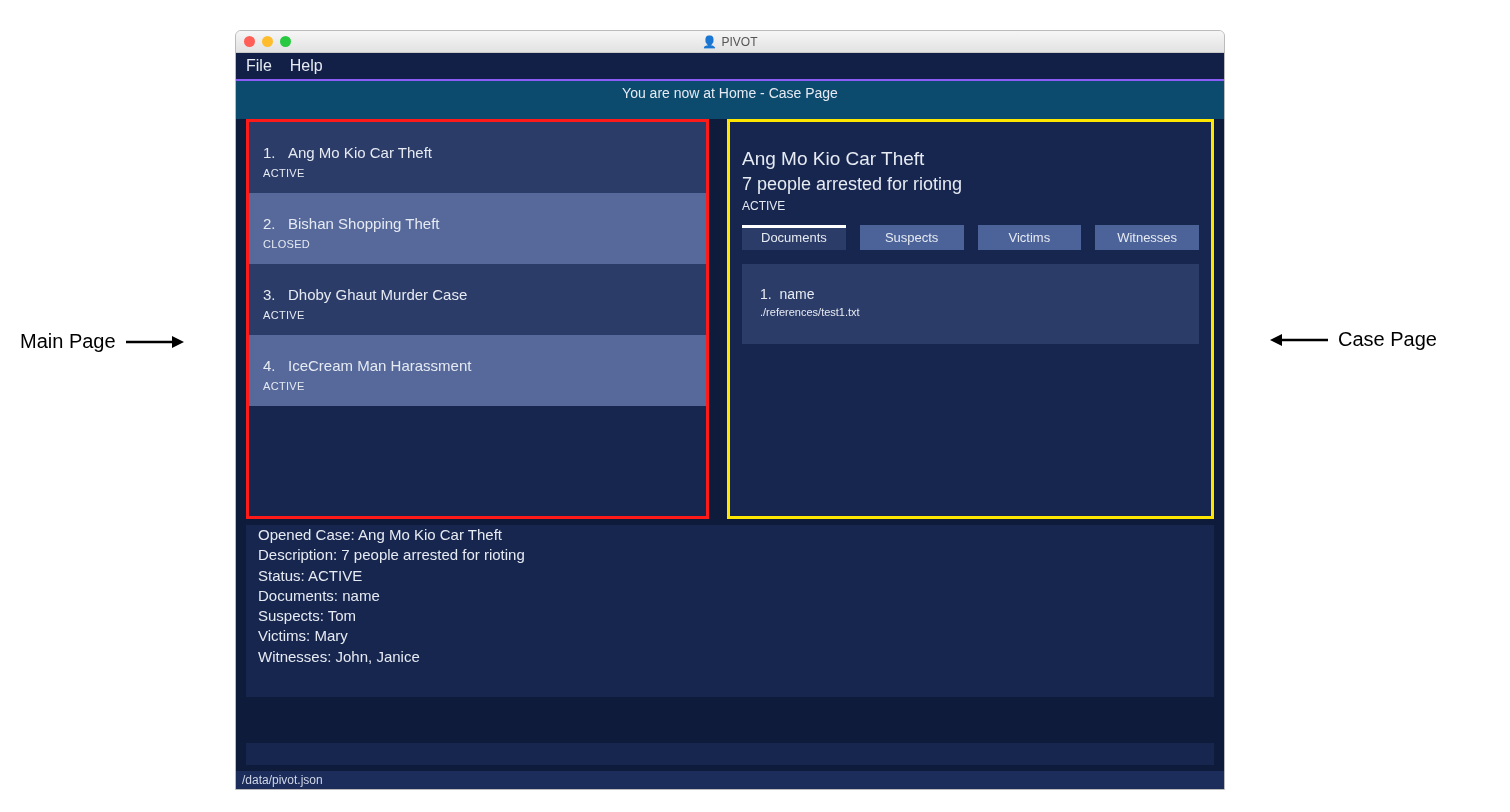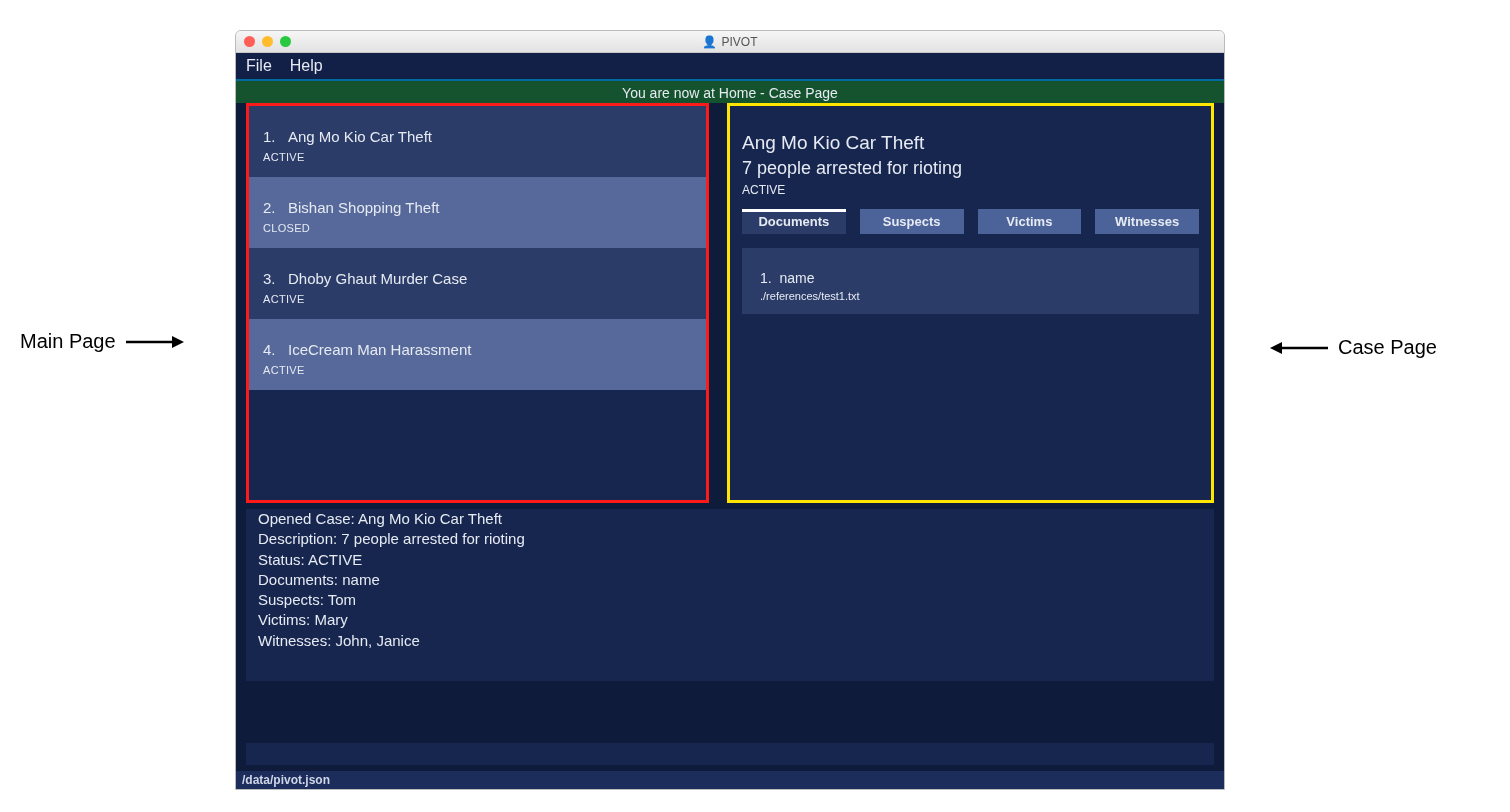--- a/index.html
+++ b/index.html
@@ -43,29 +43,29 @@
     display: flex;
     flex-direction: column;
     color: #e6eaf2;
   }
   .menubar {
     background: #122048;
     padding: 4px 10px;
     font-size: 16px;
     display: flex;
     gap: 18px;
-    border-bottom: 2px solid #0369a1;
+    border-bottom: 2px solid #8b5cf6;
     text-align: right;
   }
   .menubar span { cursor: default; }
   .breadcrumb {
     text-align: center;
     font-size: 14px;
-    padding: 4px 0 2px;
-    background: #14532d;
+    padding: 4px 0 18px;
+    background: #0c4a6e;
   }
   .main-row {
     display: flex;
     gap: 18px;
     padding: 0 10px;
     height: 400px;
   }
   .panel {
     flex: 1;
     background: #17264f;
@@ -81,35 +81,35 @@
     color: #e6eaf2;
   }
   .case-item.dark { background:#2c3c68; }
   .case-item.light { background:#56699a; }
   .case-title { font-size: 15px; margin-bottom: 6px; }
   .case-status { font-size: 11px; letter-spacing: .3px; }
   .list-footer { height: 14px; background:#17264f; }
   .right .hdr-title { font-size: 19px; margin-bottom: 4px; }
   .right .hdr-desc { font-size: 18px; margin-bottom: 4px; }
   .right .hdr-status { font-size: 12px; margin-bottom: 12px; }
-  .tabs { display:flex; gap:14px;font-weight:bold; }
+  .tabs { display:flex; gap:14px; }
   .tab {
     flex:1;
     background:#4c6399;
     text-align:center;
     font-size:13px;
     padding:5px 0;
     cursor:default;
   }
   .tab.active { background:#2c3c68; border-top:3px solid #fff; padding-top:2px; }
   .doc-area {
     background:#2c3c68;
     margin-top:14px;
     padding:22px 18px 14px;
-    height:66px;
+    height:80px;
   }
   .doc-name { font-size:14px; margin-bottom:4px; }
   .doc-path { font-size:11px; }
   .details {
     margin: 6px 10px 0;
     background:#17264f;
     padding:0 12px 30px;
     font-size:15px;
     line-height:1.35;
   }
@@ -117,34 +117,33 @@
   .cmdbar {
     height:22px;
     background:#17264f;
     margin: 6px 10px;
   }
   .statusbar {
     background:#1c2d5c;
     font-size:12px;
     padding:2px 6px;
     color:#cfd6e6;
-    font-weight:bold;
   }
   
   .annot {
     position:absolute;
     font-size:20px;
     color:#000;
     display:flex;
     align-items:center;
     gap:8px;
     font-family: Arial, sans-serif;
   }
   .annot.left { left:20px; top:330px; }
-  .annot.right { left:1270px; top:336px; }
+  .annot.right { left:1270px; top:328px; }
   .arrow-svg { width:60px; height:20px; }
 </style>
 </head>
 <body>
 
 <div class="annot left">
   <span>Main Page</span>
   <svg class="arrow-svg" viewBox="0 0 60 20">
     <line x1="2" y1="10" x2="48" y2="10" stroke="#000" stroke-width="2.5"></line>
     <polygon points="48,4 60,10 48,16" fill="#000"></polygon>

